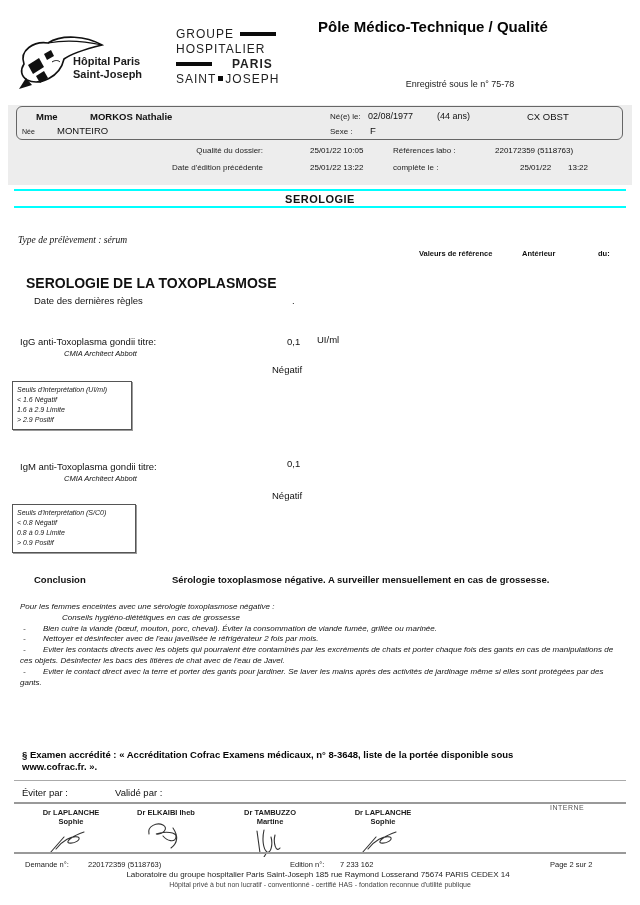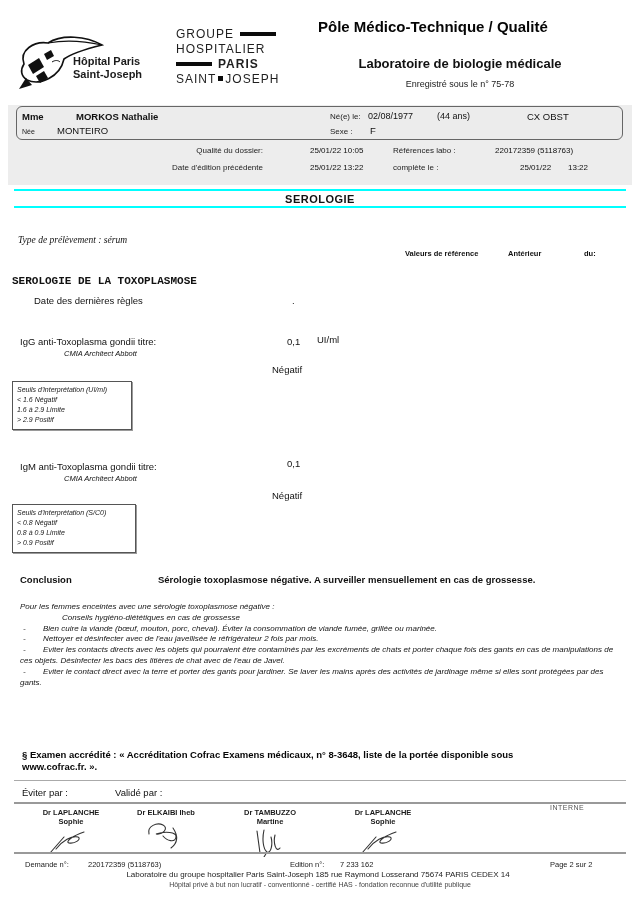--- a/index.html
+++ b/index.html
@@ -3,21 +3,21 @@
 <meta charset="utf-8">
 <style>
   * { margin:0; padding:0; box-sizing:border-box; }
   html,body { background:#fff; }
   .page {
     position:relative; width:640px; height:905px; margin:0 auto;
     background:#ffffff; overflow:hidden;
     font-family:"Liberation Sans", sans-serif; color:#111;
   }
   .abs { position:absolute; }
-  .b { font-weight:bold; }
+  .b { font-weight:bold;margin-left:14px; }
   .i { font-style:italic; }
   .serif-i { font-family:"Liberation Serif", serif; font-style:italic; }
 
   
   .hosp-name { font-size:11px; font-weight:bold; line-height:12.5px; color:#1b1b1b; }
   .groupe { font-size:12px; letter-spacing:1px; color:#1f1f1f; }
   .groupe .row { display:flex; align-items:center; height:15px; }
   .bar { background:#0b0b0b; height:4px; }
   .sq { width:5px; height:5px; background:#0b0b0b; display:inline-block; margin:0 2px; }
   .h1 { font-size:15px; font-weight:bold; color:#050505; }
@@ -89,21 +89,20 @@
       <span class="b">PARIS</span>
     </div>
     <div class="row">
       <span>SAINT</span>
       <span class="sq"></span>
       <span>JOSEPH</span>
     </div>
   </div>
 
   <div class="abs h1" style="left:318px; top:18px;">Pôle Médico-Technique / Qualité</div>
-  <div class="abs h2 center" style="left:300px; top:56px; width:320px;">Laboratoire de biologie médicale</div>
   <div class="abs reg center" style="left:300px; top:79px; width:320px;">Enregistré sous le n° 75-78</div>
 
   <div class="abs band" style="left:8px; top:105px; width:624px; height:80px;"></div>
   <div class="abs pbox" style="left:16px; top:106px; width:607px; height:34px;"></div>
 
   <span class="abs b t95" style="left:22px; top:111px;">Mme</span>
   <span class="abs b t95" style="left:76px; top:111px;">MORKOS Nathalie</span>
   <span class="abs t8 lbl" style="left:330px; top:112px;text-align:center;">Né(e) le:</span>
   <span class="abs t9" style="left:368px; top:111px;">02/08/1977</span>
   <span class="abs t9" style="left:437px; top:111px;">(44 ans)</span>
@@ -127,21 +126,21 @@
 
   <div class="abs cyan" style="left:14px; top:189px; width:612px; background:#00ffff;"></div>
   <div class="abs sec-title" style="left:0; top:193px; width:640px;">SEROLOGIE</div>
   <div class="abs cyan" style="left:14px; top:206px; width:612px; background:#00ffff;"></div>
 
   <div class="abs serif-i" style="left:18px; top:235px; font-size:9.5px;">Type de prélèvement : sérum</div>
   <span class="abs b t75" style="left:405px; top:249px;">Valeurs de référence</span>
   <span class="abs b t75" style="left:508px; top:249px;">Antérieur</span>
   <span class="abs b t75" style="left:584px; top:249px;">du:</span>
 
-  <div class="abs b" style="left:12px; top:275px; font-size:11px;font-family:Liberation Mono, monospace;">SEROLOGIE DE LA TOXOPLASMOSE</div>
+  <div class="abs b" style="left:12px; top:275px; font-size:14px;">SEROLOGIE DE LA TOXOPLASMOSE</div>
   <span class="abs t95" style="left:34px; top:295px;">Date des dernières règles</span>
   <span class="abs t95" style="left:292px; top:295px;">.</span>
 
   <span class="abs t95" style="left:20px; top:336px;">IgG anti-Toxoplasma gondii titre:</span>
   <span class="abs t95" style="left:287px; top:336px;">0,1</span>
   <span class="abs t95" style="left:317px; top:334px;">UI/ml</span>
   <span class="abs i t75" style="left:64px; top:349px;">CMIA Architect Abbott</span>
   <span class="abs t95" style="left:272px; top:364px;">Négatif</span>
 
   <div class="abs thr-box" style="left:12px; top:381px; width:120px;">

